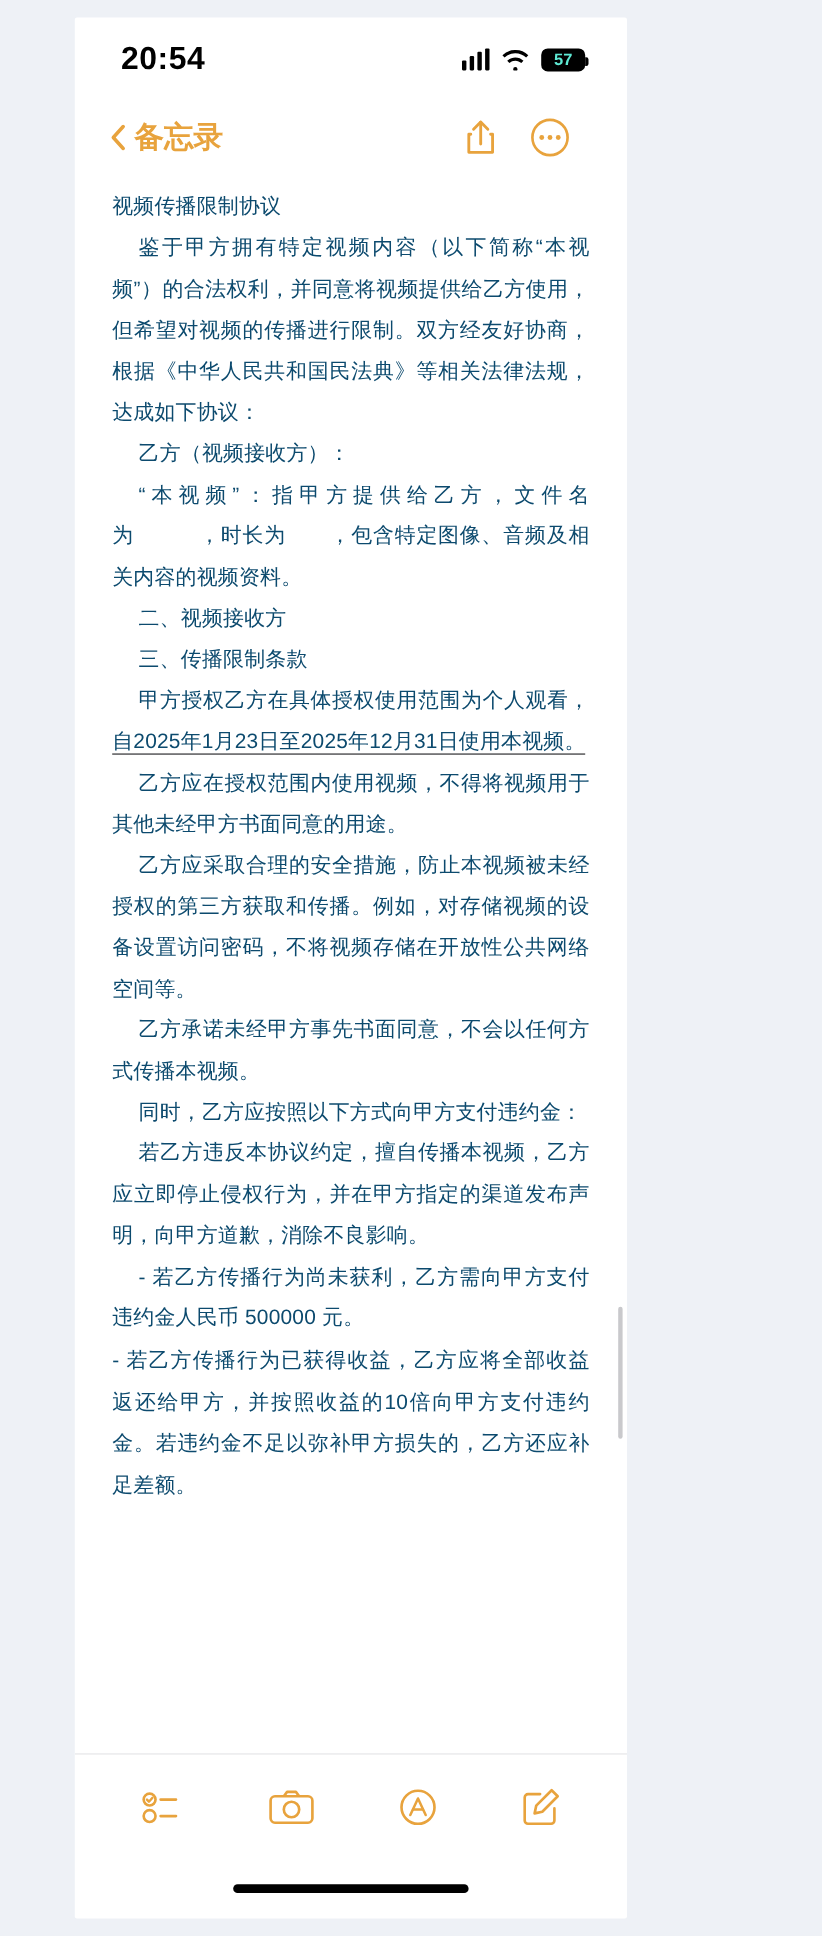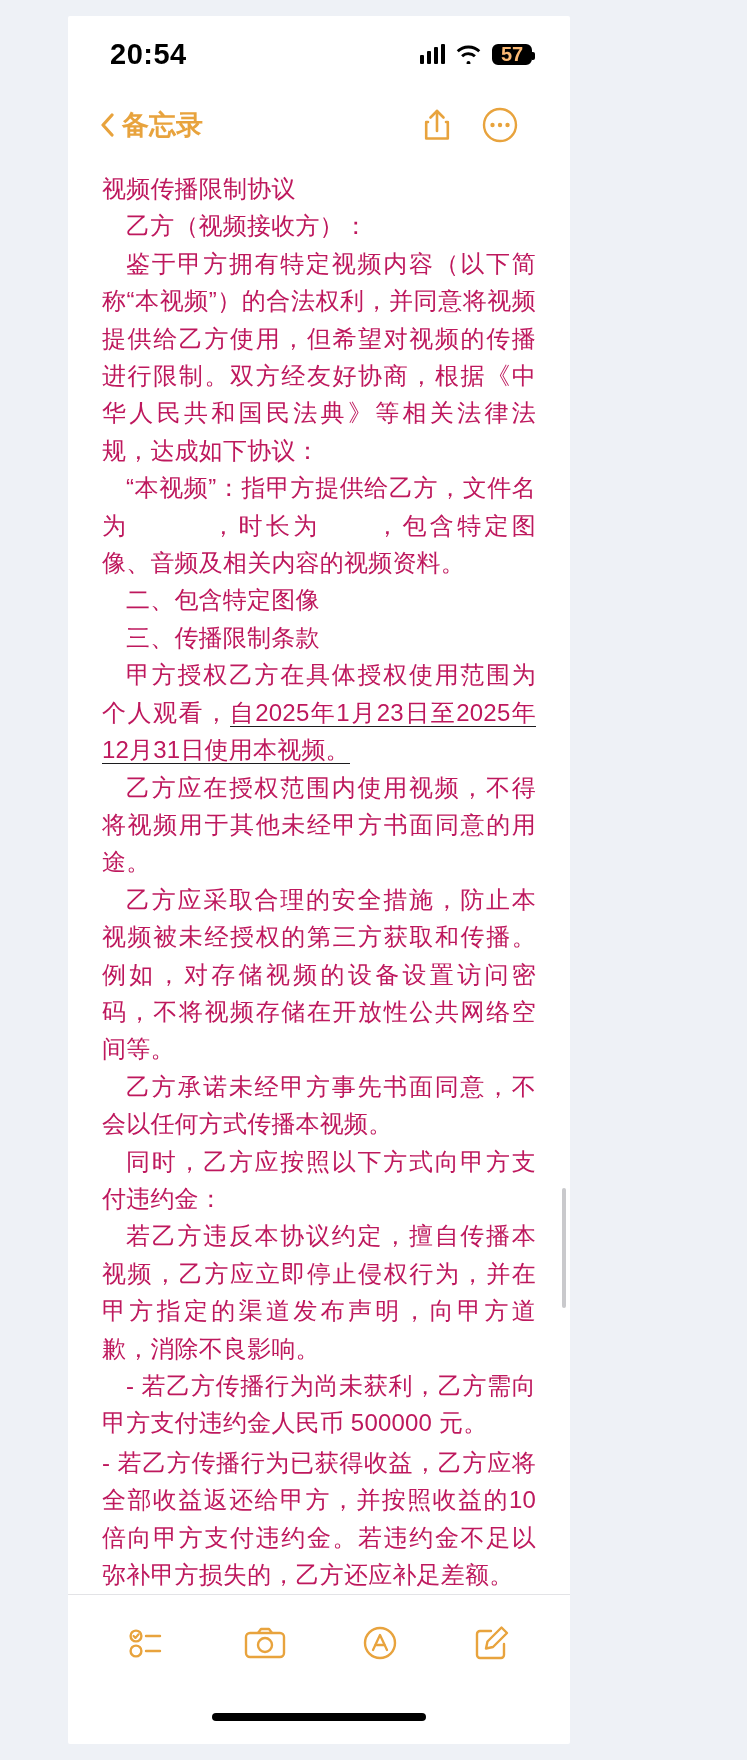--- a/index.html
+++ b/index.html
@@ -72,23 +72,23 @@
   }
   .battery::after {
     content: "";
     position: absolute;
     right: -5px; top: 6px;
     width: 3px; height: 8px;
     background: #000;
     border-radius: 0 2px 2px 0;
   }
   .battery span {
-    font-size: 20px;
+    font-size: 15px;
     font-weight: bold;
-    color: #fdba74;
+    color: #5eead4;
     line-height: 1;
   }
 
   
   .navbar {
     flex: 0 0 66px;
     display: flex;
     align-items: center;
     padding: 0 52px 0 32px;
     justify-content: space-between;
@@ -115,23 +115,23 @@
   .icon-btn { color: #e8a33d; display: block; }
 
   
   .content {
     flex: 1 1 auto;
     padding: 12px 34px 0 34px;
     overflow: hidden;
     position: relative;
   }
   .doc p {
-    font-size: 24px;
+    font-size: 19px;
     line-height: 37.4px;
-    color: #be185d;
+    color: #0c4a6e;
     font-family: "Liberation Sans", sans-serif;
     letter-spacing: 0.2px;
     text-align: justify;
   }
   .doc p.ind { text-indent: 24px; }
   .doc p.gap { margin-top: 2px; }
   .ul { border-bottom: 1.5px solid #1c1c1e; }
 
   
   .scroll-ind {
@@ -210,24 +210,24 @@
         <circle cx="10.5" cy="18" r="2.2" fill="#e8a33d"></circle>
         <circle cx="18" cy="18" r="2.2" fill="#e8a33d"></circle>
         <circle cx="25.5" cy="18" r="2.2" fill="#e8a33d"></circle>
       </svg>
     </div>
   </div>
 
   <div class="content">
     <div class="doc">
       <p>视频传播限制协议</p>
+      <p class="ind">鉴于甲方拥有特定视频内容（以下简称“本视频”）的合法权利，并同意将视频提供给乙方使用，但希望对视频的传播进行限制。双方经友好协商，根据《中华人民共和国民法典》等相关法律法规，达成如下协议：</p>
       <p class="ind">乙方（视频接收方）：</p>
-      <p class="ind">鉴于甲方拥有特定视频内容（以下简称“本视频”）的合法权利，并同意将视频提供给乙方使用，但希望对视频的传播进行限制。双方经友好协商，根据《中华人民共和国民法典》等相关法律法规，达成如下协议：</p>
       <p class="ind">“本视频”：指甲方提供给乙方，文件名为　　　，时长为　　，包含特定图像、音频及相关内容的视频资料。</p>
-      <p class="ind">二、包含特定图像</p>
+      <p class="ind">二、视频接收方</p>
       <p class="ind">三、传播限制条款</p>
       <p class="ind"><span>甲方授权乙方在具体授权使用范围为个人观看，</span><span class="ul">自2025年1月23日至2025年12月31日使用本视频。</span></p>
       <p class="ind">乙方应在授权范围内使用视频，不得将视频用于其他未经甲方书面同意的用途。</p>
       <p class="ind">乙方应采取合理的安全措施，防止本视频被未经授权的第三方获取和传播。例如，对存储视频的设备设置访问密码，不将视频存储在开放性公共网络空间等。</p>
       <p class="ind">乙方承诺未经甲方事先书面同意，不会以任何方式传播本视频。</p>
       <p class="ind">同时，乙方应按照以下方式向甲方支付违约金：</p>
       <p class="ind">若乙方违反本协议约定，擅自传播本视频，乙方应立即停止侵权行为，并在甲方指定的渠道发布声明，向甲方道歉，消除不良影响。</p>
       <p class="ind">- 若乙方传播行为尚未获利，乙方需向甲方支付违约金人民币 500000 元。</p>
       <p class="gap">- 若乙方传播行为已获得收益，乙方应将全部收益返还给甲方，并按照收益的10倍向甲方支付违约金。若违约金不足以弥补甲方损失的，乙方还应补足差额。</p>
 

